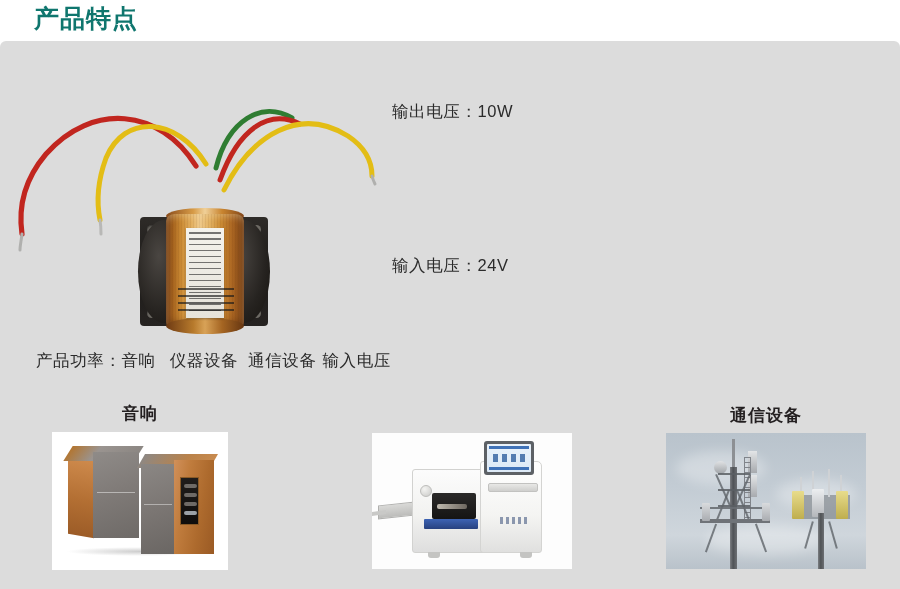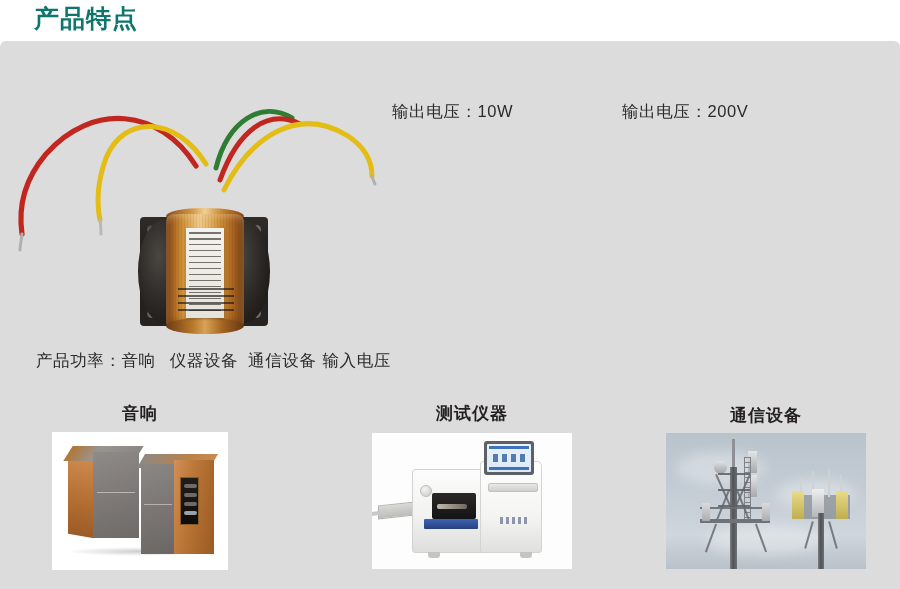--- a/index.html
+++ b/index.html
@@ -421,30 +421,29 @@
       <div class="tf-coil-bot"></div>
       <div class="tf-label">
         <div class="tf-label-lines"></div>
       </div>
       <div class="tf-brandmark"></div>
     </div>
   </div>
 
   <div class="spec-grid">
     <div class="spec spec-c1 spec-r1">输出电压：10W</div>
-
-    <div class="spec spec-c2 spec-r1">输出电压：200V</div>
+    <div class="spec spec-c1 spec-r3">输入电压：24V</div>
+
   </div>
 
   <div class="apply-line">
     <span>产品功率：</span><span>音响</span><span class="gap1"></span><span>仪器设备</span><span class="gap2"></span><span>通信设备</span><span class="gap3"></span><span>输入电压</span>
   </div>
 
   <div class="cat-caption cap-1">音响</div>
-  <div class="cat-caption cap-2">测试仪器</div>
   <div class="cat-caption cap-3">通信设备</div>
 
   <div class="thumb thumb-speakers">
     <div class="sp-stage">
       <div class="sp-shadow"></div>
       <div class="sp-b-wood"></div>
       <div class="sp-b-top"></div>
       <div class="sp-b-front"></div>
       <div class="sp-b-seam"></div>
       <div class="sp-f-top"></div>

